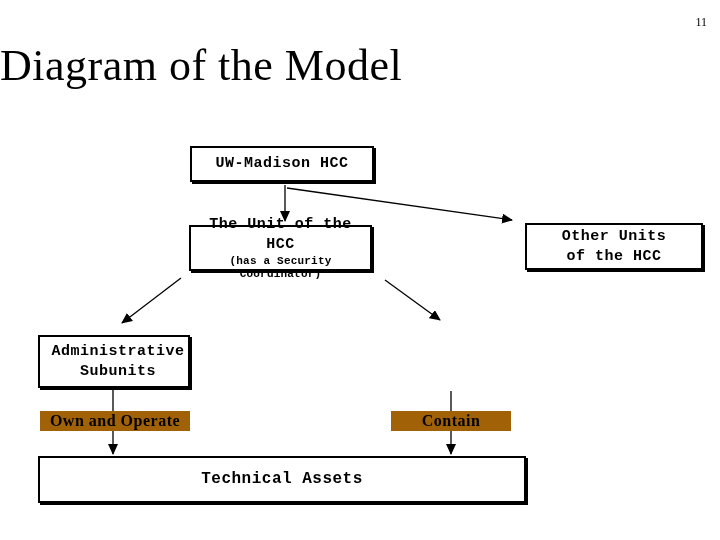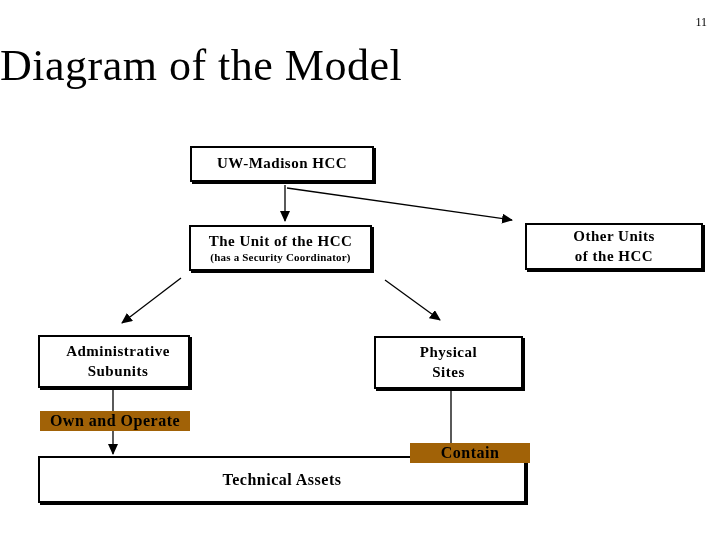--- a/index.html
+++ b/index.html
@@ -49,20 +49,21 @@
     background: #ffffff;
     display: flex;
     flex-direction: column;
     align-items: center;
     justify-content: center;
     text-align: center;
     font-weight: bold;
     font-size: 15px;
     line-height: 1.32;
     letter-spacing: 0.5px;
+    font-family: Liberation Mono, monospace;
   }
   .node .sub {
     font-size: 11px;
     line-height: 1.2;
     letter-spacing: 0.2px;
   }
   .node-uw        { left: 190px; top: 146px; width: 184px; height: 36px; }
   .node-unit      { left: 189px; top: 225px; width: 183px; height: 46px; }
   .node-other     { left: 525px; top: 223px; width: 178px; height: 47px; }
   .node-admin     { left: 38px;  top: 335px; width: 152px; height: 53px; padding-left: 8px; }
@@ -71,21 +72,21 @@
   .edge-label {
     position: absolute;
     background: #a16207;
     font-weight: bold;
     font-size: 16px;
     line-height: 1.25;
     text-align: center;
     letter-spacing: 0.5px;
   }
   .edge-label-own     { left: 40px;  top: 411px; width: 150px; }
-  .edge-label-contain { left: 410px; top: 411px; width: 120px; margin-top: 32px; }
+  .edge-label-contain { left: 391px; top: 411px; width: 120px; }
   .copyright {
     position: absolute;
     top: 524px;
     left: 0;
     right: 0;
     text-align: center;
     font-size: 13px;
     letter-spacing: 0.2px;
   }
 </style>
@@ -124,24 +125,20 @@
   <div class="node node-other">
     <span>Other Units</span>
     <span>of the HCC</span>
   </div>
 
   <div class="node node-admin">
     <span>Administrative</span>
     <span>Subunits</span>
   </div>
 
-  <div class="node node-physical">
-    <span>Physical</span>
-    <span>Sites</span>
-  </div>
 
   <div class="node node-technical">
     <span>Technical Assets</span>
   </div>
 
   <div class="edge-label edge-label-own">Own and Operate</div>
 
   <div class="edge-label edge-label-contain">Contain</div>
 
 

